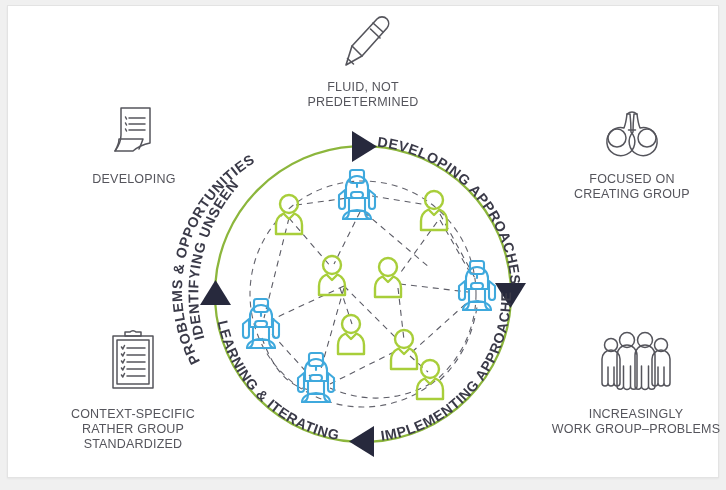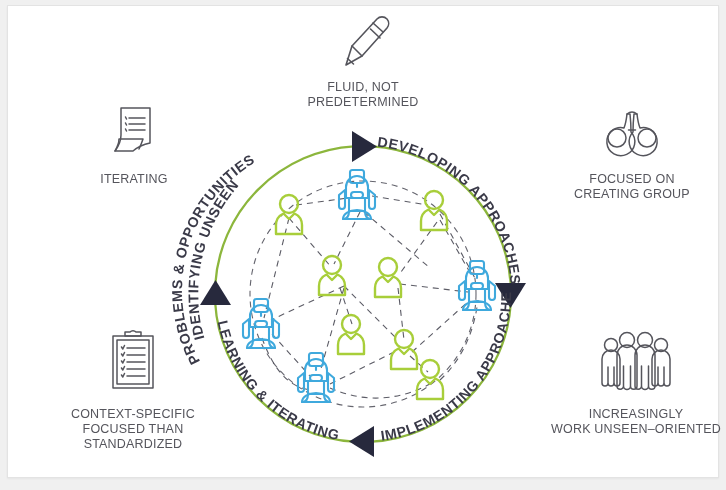--- a/index.html
+++ b/index.html
@@ -241,21 +241,21 @@
   <div class="icon-box">
     <svg width="62" height="62" viewBox="0 0 62 62">
       <g fill="none" stroke="#55555c" stroke-width="1.5" stroke-linejoin="round" stroke-linecap="round">
         <path d="M 18 8 L 47 8 L 47 43 q -10 2 -17 8 L 12 51 q 6 -8 6 -16 Z"></path>
         <path d="M 12 51 q 4 -7 4 -12 L 40 39 q -2 6 -4 10"></path>
         <path d="M 26 18 L 42 18 M 26 24 L 42 24 M 26 30 L 42 30"></path>
         <path d="M 22.5 17 L 23.5 19 M 22.5 23 L 23.5 25 M 22.5 29 L 23.5 31"></path>
       </g>
     </svg>
   </div>
-  <div class="icon-label">ITERATING</div>
+  <div class="icon-label">DEVELOPING</div>
 </div>
 
 <div class="icon-group" id="grp-binoc">
   <div class="icon-box">
     <svg width="76" height="60" viewBox="0 0 76 60">
       <g fill="none" stroke="#55555c" stroke-width="1.5" stroke-linejoin="round" stroke-linecap="round">
         <path d="M 33 12 q 5 -4 10 0"></path>
         <path d="M 33 12 q -1 9 -3 14 a 14 14 0 1 0 7 4 q 0 -9 -1 -18 Z"></path>
         <path d="M 43 12 q 1 9 3 14 a 14 14 0 1 1 -7 4 q 0 -9 1 -18 Z"></path>
         <circle cx="23" cy="36" r="9"></circle>
@@ -274,33 +274,33 @@
       <g fill="none" stroke="#55555c" stroke-width="1.5" stroke-linejoin="round" stroke-linecap="round">
         <rect x="11" y="11" width="40" height="52"></rect>
         <rect x="15" y="15" width="32" height="44"></rect>
         <path d="M 23 11 L 23 7 L 28 7 a 4 4 0 0 1 6 0 L 39 7 L 39 11 Z"></path>
         <path d="M 25 23 L 43 23 M 25 30 L 43 30 M 25 37 L 43 37 M 25 44 L 43 44 M 25 51 L 43 51"></path>
         <path d="M 19.5 22 L 20.8 24 L 22.5 20.5 M 19.5 29 L 20.8 31 L 22.5 27.5 M 19.5 36 L 20.8 38 L 22.5 34.5 M 19.5 43 L 20.8 45 L 22.5 41.5 M 19.5 50 L 20.8 52 L 22.5 48.5"></path>
       </g>
     </svg>
   </div>
   <div class="icon-label">CONTEXT-SPECIFIC
-FOCUSED THAN STANDARDIZED</div>
+RATHER GROUP STANDARDIZED</div>
 </div>
 
 <div class="icon-group" id="grp-people">
   <div class="icon-box">
     <svg width="86" height="70" viewBox="0 0 86 70">
       <g fill="none" stroke="#55555c" stroke-width="1.5" stroke-linejoin="round" stroke-linecap="round">
         <circle cx="18" cy="18" r="6.5"></circle>
         <circle cx="34" cy="13" r="7.5"></circle>
         <circle cx="52" cy="13" r="7.5"></circle>
         <circle cx="68" cy="18" r="6.5"></circle>
         <path d="M 9 32 a 9 9 0 0 1 18 0 v 24 a 3 3 0 0 1 -6 0 v -16 v 16 a 3 3 0 0 1 -6 0 v -16 v 16 a 3 3 0 0 1 -6 0 Z"></path>
         <path d="M 24 28 a 10 10 0 0 1 20 0 v 31 a 3 3 0 0 1 -6.5 0 v -20 v 20 a 3 3 0 0 1 -7 0 v -20 v 20 a 3 3 0 0 1 -6.5 0 Z"></path>
         <path d="M 42 28 a 10 10 0 0 1 20 0 v 31 a 3 3 0 0 1 -6.5 0 v -20 v 20 a 3 3 0 0 1 -7 0 v -20 v 20 a 3 3 0 0 1 -6.5 0 Z"></path>
         <path d="M 59 32 a 9 9 0 0 1 18 0 v 24 a 3 3 0 0 1 -6 0 v -16 v 16 a 3 3 0 0 1 -6 0 v -16 v 16 a 3 3 0 0 1 -6 0 Z"></path>
       </g>
     </svg>
   </div>
   <div class="icon-label">INCREASINGLY
-WORK UNSEEN–ORIENTED</div>
+WORK GROUP–PROBLEMS</div>
 </div>
 
 </body></html>

